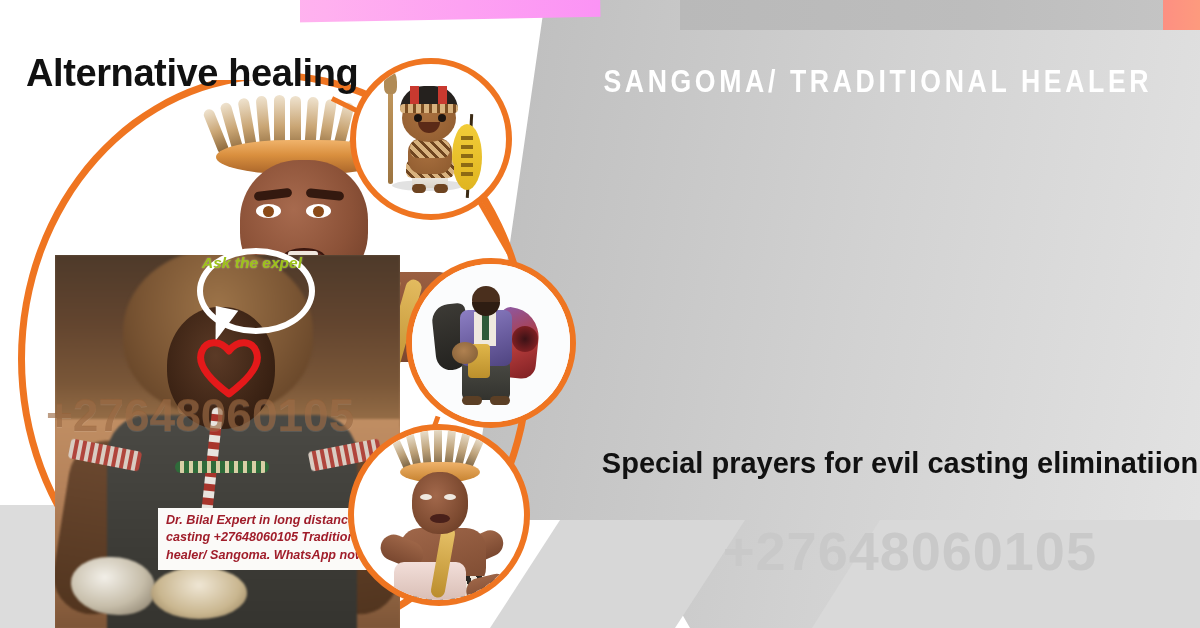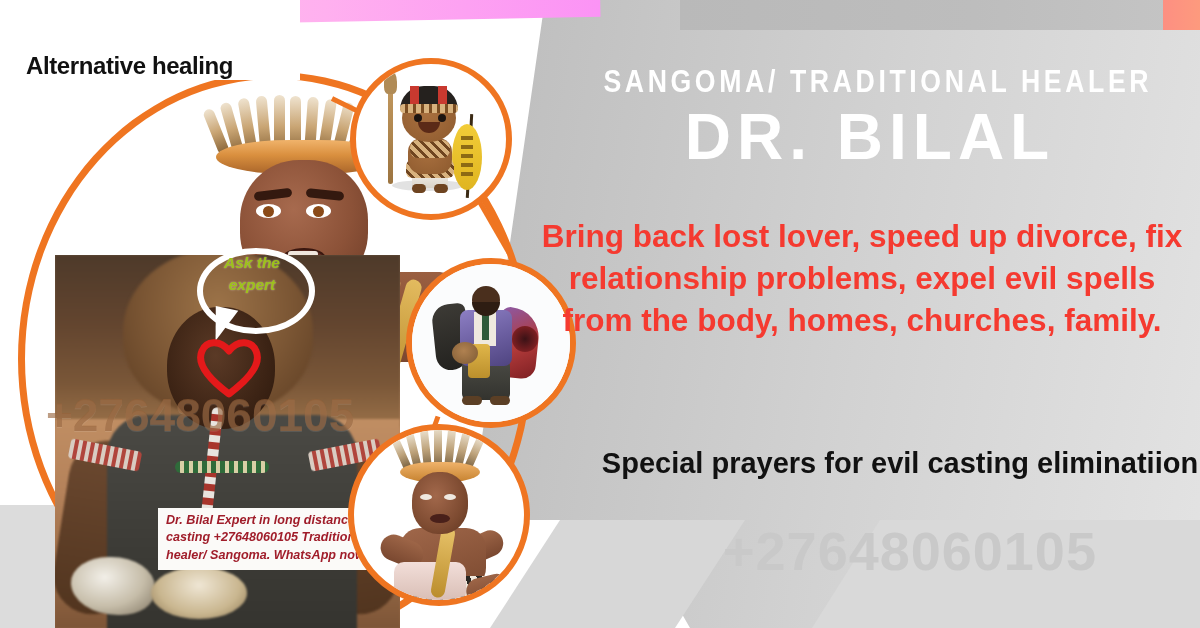--- a/index.html
+++ b/index.html
@@ -275,21 +275,21 @@
   <div class="gray-block-bl"></div>
 
   <div class="band-pink"></div>
   <div class="band-gray-top"></div>
   <div class="band-orange"></div>
   <div class="band-orange-2"></div>
 
   <div class="big-arc"></div>
   <div class="arc-mask-a"></div>
 
-  <div style="position:absolute;left:26px;top:52px;font-size:24px;font-weight:bold;color:#111;letter-spacing:-0.4px;">Alternative healing</div>
+  <div style="position:absolute;left:26px;top:52px;font-size:38px;font-weight:bold;color:#111;letter-spacing:-0.4px;">Alternative healing</div>
 
   <div class="man">
     <div class="man-feathers">
       <div class="feather" style="left:2px;height:44px;transform:rotate(-22deg);"></div>
       <div class="feather" style="left:18px;height:50px;transform:rotate(-16deg);"></div>
       <div class="feather" style="left:34px;height:54px;transform:rotate(-10deg);"></div>
       <div class="feather" style="left:50px;height:56px;transform:rotate(-5deg);"></div>
       <div class="feather" style="left:66px;height:57px;"></div>
       <div class="feather" style="left:82px;height:56px;"></div>
       <div class="feather" style="left:98px;height:55px;transform:rotate(4deg);"></div>
@@ -333,21 +333,21 @@
     <div class="ph-rock"></div>
     <div class="ph-bowl"></div>
   </div>
 
   <div class="watermark">+27648060105</div>
 
   <div class="caption">Dr. Bilal Expert in long distance casting +27648060105 Traditional healer/ Sangoma. WhatsApp now</div>
 
   <div class="bubble-tail"></div>
   <div class="bubble"></div>
-  <div class="bubble-text">Ask the expert</div>
+  <div class="bubble-text">Ask the expel</div>
 
   <svg class="heart" viewBox="0 0 68 62">
     <path d="M34 58 C 10 40, 2 26, 7 15 C 11 5, 25 3, 34 15 C 43 3, 57 5, 61 15 C 66 26, 58 40, 34 58 Z" fill="none" stroke="#e4191a" stroke-width="7" stroke-linejoin="round" stroke-linecap="round"></path>
   </svg>
 
   <div class="connector" style="left:332px;top:96px;width:42px;transform:rotate(26deg);"></div>
   <div class="connector" style="left:480px;top:200px;width:58px;transform:rotate(60deg);"></div>
   <div class="connector" style="left:438px;top:414px;width:58px;transform:rotate(110deg);"></div>
 
   <div class="circ circ1">
@@ -410,18 +410,16 @@
     <div class="f3-cloth"></div>
     <div class="f3-leg"></div>
     <div class="f3-sash"></div>
     <div class="f3-head"></div>
     <div class="f3-eye" style="left:66px;top:64px;"></div>
     <div class="f3-eye" style="left:90px;top:64px;"></div>
     <div class="f3-mouth"></div>
   </div>
 
   <div class="kicker">SANGOMA/ TRADITIONAL HEALER</div>
-  <div class="bigname">DR.  BILAL</div>
-  <div class="redcopy">Bring back lost lover, speed up divorce, fix relationship problems, expel evil spells from the body, homes, churches, family.</div>
   <div class="blackcopy">Special prayers for  evil casting eliminatiion</div>
   <div class="ghostphone">+27648060105</div>
 
 </div>
 
 </body></html>

